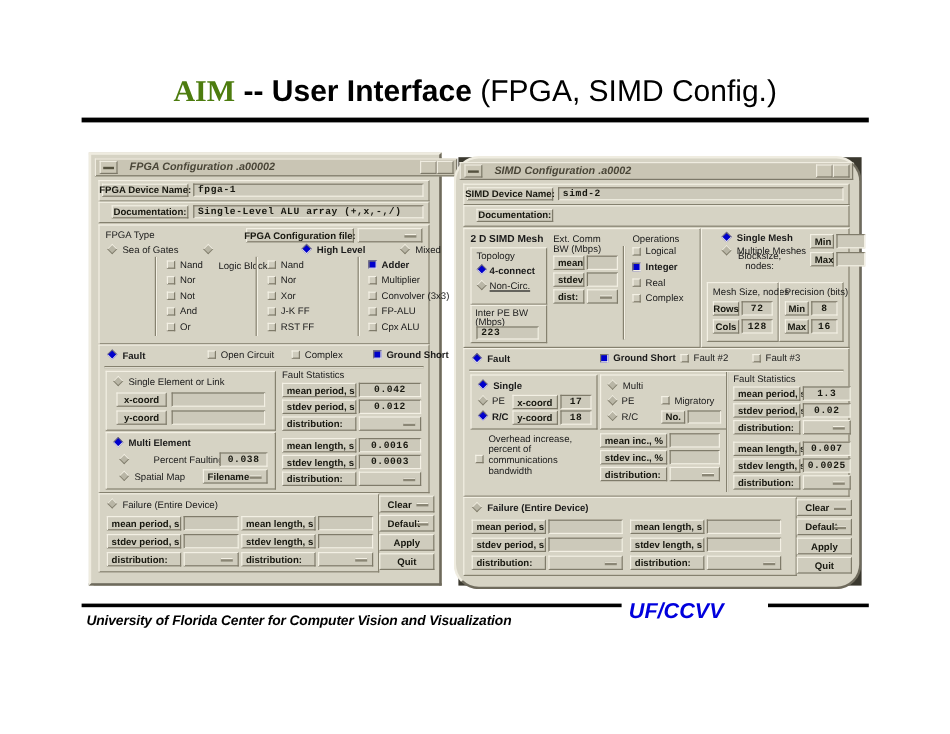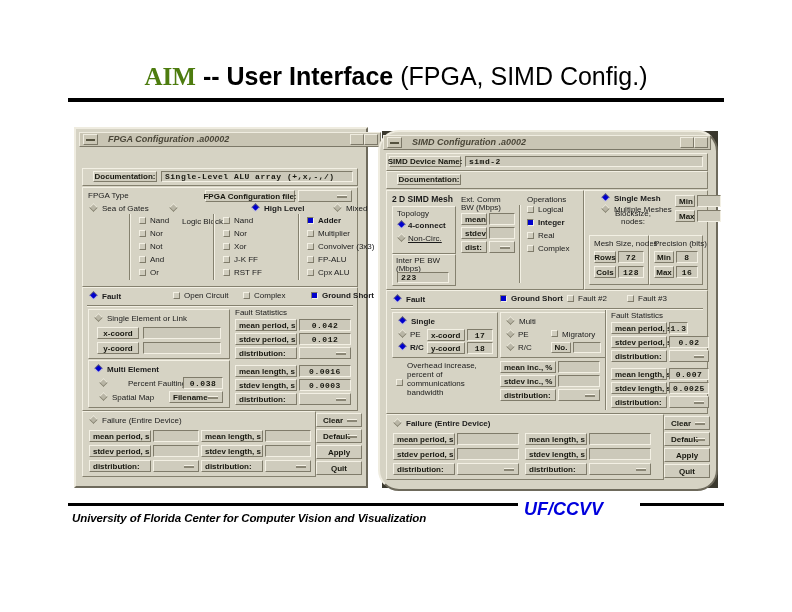--- a/index.html
+++ b/index.html
@@ -119,20 +119,24 @@
   <div class="winshadow" style="left:78px;top:131px;width:290px;height:357px;"></div>
   <div class="win" id="fpgaWin" style="left:74px;top:127px;width:290px;height:357px;">
 
     <div class="titlebar" style="width:280px;padding-left:20px;">
       <div class="tb-btn tb-min"></div>
       <div class="tb-text">FPGA Configuration .a00002</div>
       <div class="tb-btn" style="right:16px;width:12px;"></div>
       <div class="tb-btn" style="right:2px;width:12px;"></div>
     </div>
 
+    <div class="frame" style="left:6px;top:21px;width:274px;height:16px;">
+      <div class="lbtn" style="left:2px;top:2px;width:72px;height:11px;">FPGA Device Name:</div>
+      <div class="tf" style="left:78px;top:2px;width:192px;height:11px;">fpga-1</div>
+    </div>
 
     <div class="frame" style="left:6px;top:39px;width:274px;height:16px;">
       <div class="lbtn" style="left:10px;top:2px;width:64px;height:11px;">Documentation:</div>
       <div class="tf" style="left:78px;top:2px;width:192px;height:11px;">Single-Level ALU array (+,x,-,/)</div>
     </div>
 
     <div class="frame" style="left:6px;top:58px;width:274px;height:98px;">
       <div class="lbl" style="left:5px;top:3px;">FPGA Type</div>
       <div class="lbtn" style="left:122px;top:2px;width:90px;height:12px;">FPGA Configuration file:</div>
       <div class="opt" style="left:215px;top:2px;width:54px;height:12px;"></div>
@@ -458,21 +462,21 @@
           <div class="lbtn l" style="left:113px;top:84px;width:56px;height:12px;">stdev inc., %</div>
           <div class="tf" style="left:171px;top:84px;width:42px;height:12px;"></div>
           <div class="lbtn l" style="left:113px;top:98px;width:56px;height:12px;">distribution:</div>
           <div class="opt" style="left:171px;top:98px;width:42px;height:12px;"></div>
         </div>
 
       <div class="sep v" style="left:218px;top:19px;height:100px;"></div>
       <div class="lbl" style="left:224px;top:20px;">Fault Statistics</div>
       <div id="simdStats">
           <div class="lbtn l" style="left:224px;top:31px;width:56px;height:12px;">mean period, s</div>
-          <div class="tf" style="left:282px;top:31px;width:19px;height:12px;justify-content:center;padding-left:0;">1.3</div>
+          <div class="tf" style="left:282px;top:31px;width:40px;height:12px;justify-content:center;padding-left:0;">1.3</div>
           <div class="lbtn l" style="left:224px;top:45px;width:56px;height:12px;">stdev period, s</div>
           <div class="tf" style="left:282px;top:45px;width:40px;height:12px;justify-content:center;padding-left:0;">0.02</div>
           <div class="lbtn l" style="left:224px;top:59px;width:56px;height:12px;">distribution:</div>
           <div class="opt" style="left:282px;top:59px;width:40px;height:12px;"></div>
           <div class="lbtn l" style="left:224px;top:77px;width:56px;height:12px;">mean length, s</div>
           <div class="tf" style="left:282px;top:77px;width:40px;height:12px;justify-content:center;padding-left:0;">0.007</div>
           <div class="lbtn l" style="left:224px;top:91px;width:56px;height:12px;">stdev length, s</div>
           <div class="tf" style="left:282px;top:91px;width:40px;height:12px;justify-content:center;padding-left:0;">0.0025</div>
           <div class="lbtn l" style="left:224px;top:105px;width:56px;height:12px;">distribution:</div>
           <div class="opt" style="left:282px;top:105px;width:40px;height:12px;"></div>

